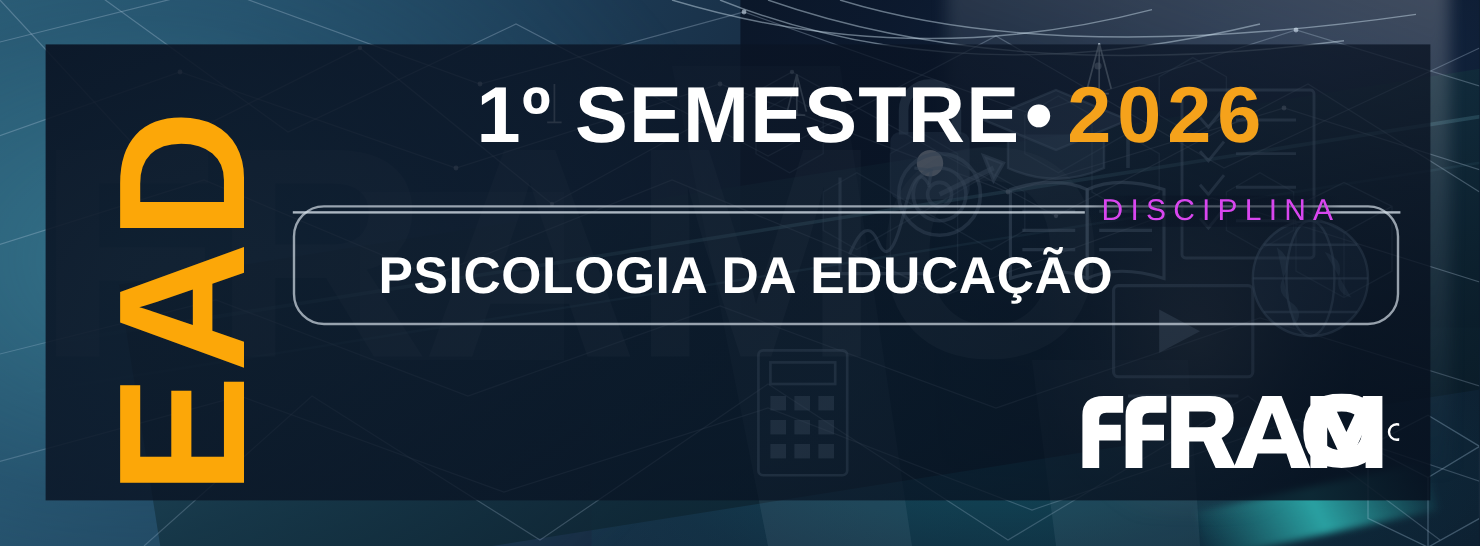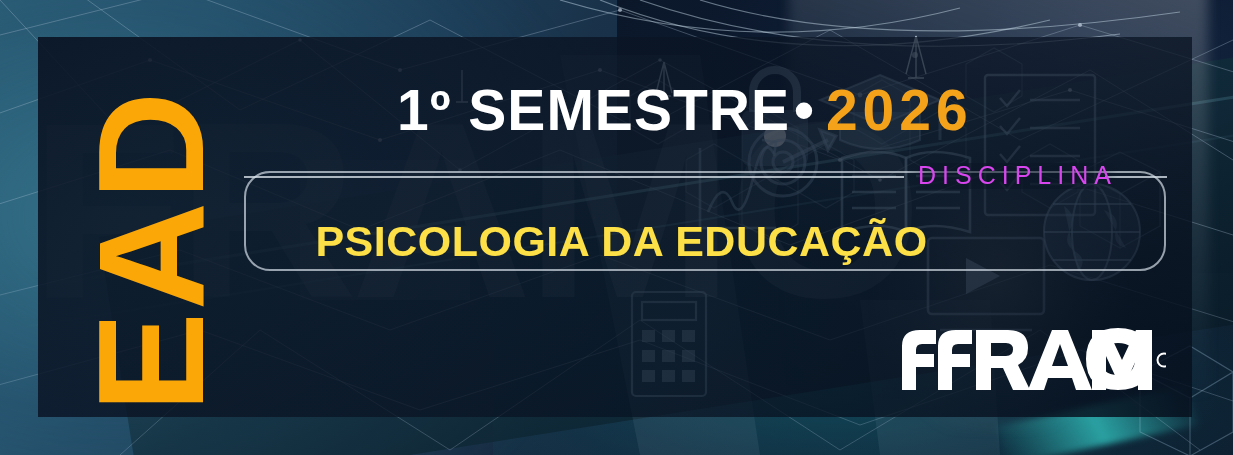--- a/index.html
+++ b/index.html
@@ -88,22 +88,22 @@
   .content{position:absolute;inset:0;}
 
   .ead{
     position:absolute;left:-10px;top:176px;
     transform:rotate(-90deg);transform-origin:center center;
     font-size:150px;font-weight:700;letter-spacing:2px;line-height:1;
     color:#FCA708;white-space:nowrap;
   }
 
   .semestre{
-    position:absolute;left:397px;top:82px;
-    font-size:57px;font-weight:700;letter-spacing:1px;line-height:1;
+    position:absolute;left:397px;top:62px;
+    font-size:66px;font-weight:700;letter-spacing:1px;line-height:1;
     color:#ffffff;white-space:nowrap;
   }
   .semestre .sep{color:#ffffff;padding:0 4px;}
   .semestre .year{color:#F5A21B;letter-spacing:5px;padding-left:7px;}
 
   .framebox{
     position:absolute;left:244px;top:171px;width:922px;height:100px;
     border:2px solid rgba(205,215,225,.72);
     border-radius:26px;
   }
@@ -119,24 +119,24 @@
     position:absolute;left:918px;top:163px;
     font-size:25px;font-weight:300;letter-spacing:6px;line-height:1;
     color:#d946ef;white-space:nowrap;
   }
   .disc-mask{
     position:absolute;left:906px;top:163px;width:212px;height:26px;
     background:linear-gradient(90deg,rgba(10,20,36,.0),rgba(10,20,36,.55) 18%,rgba(10,20,36,.55) 82%,rgba(10,20,36,0));
   }
 
   .titulo{
-    position:absolute;left:0;top:220px;width:1233px;
+    position:absolute;left:0;top:209px;width:1233px;
     text-align:center;
     font-size:43px;font-weight:700;letter-spacing:.5px;line-height:1;
-    color:#fde047;white-space:nowrap;
+    color:#ffffff;white-space:nowrap;
     padding-left:10px;
   }
   .logo-svg{position:absolute;left:896px;top:328px;}
 </style>
 </head>
 <body>
 
 <div class="stage">
 
   <div class="bg-base"></div>

